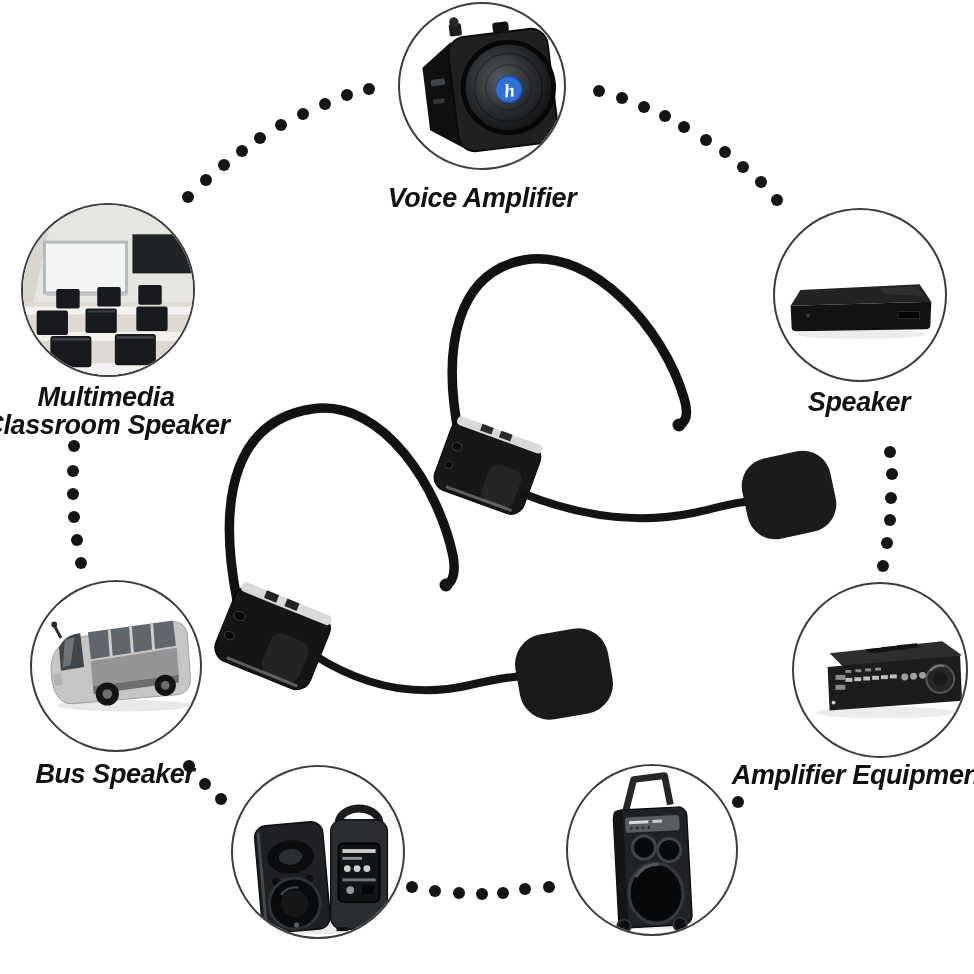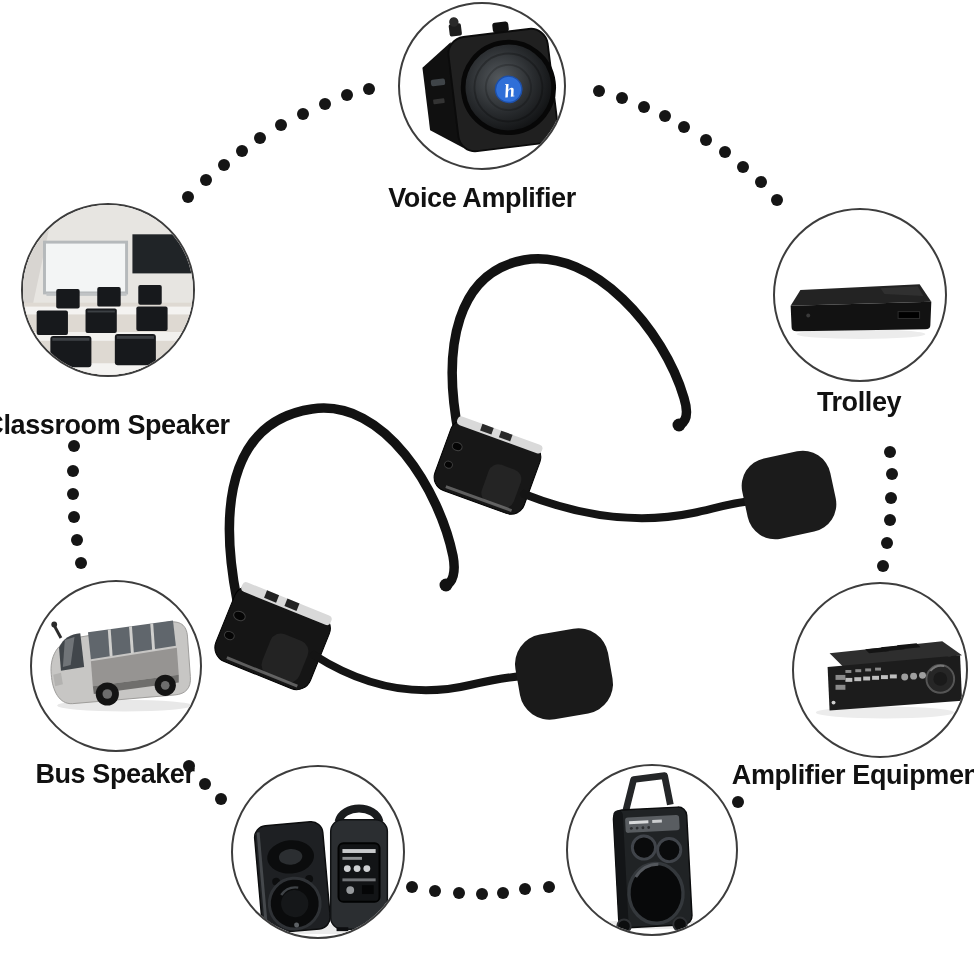--- a/index.html
+++ b/index.html
@@ -7,21 +7,21 @@
     position:relative;width:974px;height:974px;background:#ffffff;overflow:hidden;
     font-family:"Liberation Sans",sans-serif;
   }
   .node-circle{
     position:absolute;border:2.5px solid #3d3d3d;border-radius:50%;
     overflow:hidden;background:#ffffff;box-sizing:border-box;
   }
   .node-circle svg{display:block;width:100%;height:100%;}
   .node-label{
     position:absolute;transform:translateX(-50%);white-space:nowrap;
-    font-size:27px;font-weight:600;color:#111111;letter-spacing:-0.4px;line-height:1.05;
+    font-size:27px;font-weight:600;color:#111111;letter-spacing:-0.4px;line-height:1.05;font-style:italic;
   }
   .overlay{position:absolute;left:0;top:0;pointer-events:none;}
 </style>
 </head>
 <body>
 
 <div class="canvas">
 
   <div class="node-circle" style="left:398px;top:2px;width:168px;height:168px;">
     <svg viewBox="0 0 174 174">
@@ -71,33 +71,34 @@
         <rect x="28" y="134" width="42" height="32" rx="3"></rect>
         <rect x="94" y="132" width="42" height="32" rx="3"></rect>
       </g>
       <g fill="#3c4044">
         <rect x="30" y="136" width="38" height="3"></rect>
         <rect x="96" y="134" width="38" height="3"></rect>
         <rect x="66" y="108" width="28" height="2"></rect>
       </g>
     </svg>
   </div>
+  <div class="node-label" style="left:106px;top:383px;">Multimedia</div>
   <div class="node-label" style="left:107px;top:411px;">Classroom Speaker</div>
 
   <div class="node-circle" style="left:773px;top:208px;width:174px;height:174px;">
     <svg viewBox="0 0 174 174">
       <ellipse cx="88" cy="127" rx="66" ry="5" fill="#ececec"></ellipse>
       <polygon points="26,82 148,76 160,94 16,98" fill="#232323"></polygon>
       <polygon points="108,80 146,78 152,88 112,86" fill="#303030"></polygon>
       <path d="M16 98 L160 94 L159 118 Q159 122 154 122 L22 124 Q17 124 17 120 Z" fill="#121212"></path>
       <rect x="126" y="104" width="22" height="7" fill="#000000" stroke="#2e2e2e" stroke-width="1"></rect>
       <circle cx="34" cy="108" r="2" fill="#3a3a3a"></circle>
     </svg>
   </div>
-  <div class="node-label" style="left:859px;top:388px;">Trolley</div>
+  <div class="node-label" style="left:859px;top:388px;">Speaker</div>
 
   <div class="node-circle" style="left:30px;top:580px;width:172px;height:172px;">
     <svg viewBox="0 0 174 174">
       <ellipse cx="96" cy="128" rx="70" ry="6" fill="#e8e8e8"></ellipse>
       <path d="M20 96 C18 78 26 62 44 58 L138 42 C154 39 160 45 161 56 L164 98 C165 110 159 116 148 117 L42 126 C28 127 21 112 20 96 Z" fill="#c7c6c4" stroke="#9b9a98" stroke-width="1"></path>
       <path d="M28 68 C32 58 40 54 50 53 L54 88 L30 92 Z" fill="#41464b"></path>
       <polygon points="34,60 44,57 40,86 32,88" fill="#ffffff" opacity="0.25"></polygon>
       <line x1="30" y1="58" x2="23" y2="45" stroke="#2b2b2b" stroke-width="3"></line>
       <circle cx="23" cy="44" r="3" fill="#2b2b2b"></circle>
       <polygon points="58,52 146,40 149,66 61,80" fill="#60666c"></polygon>

